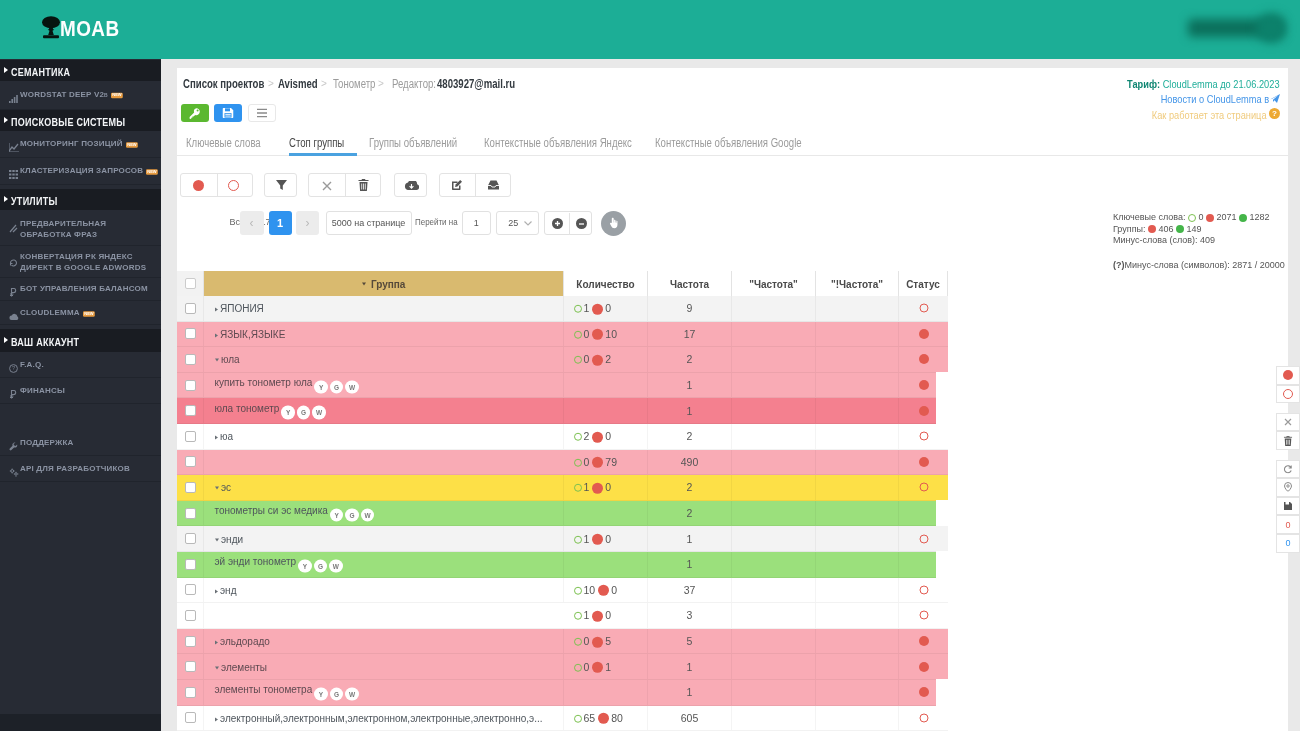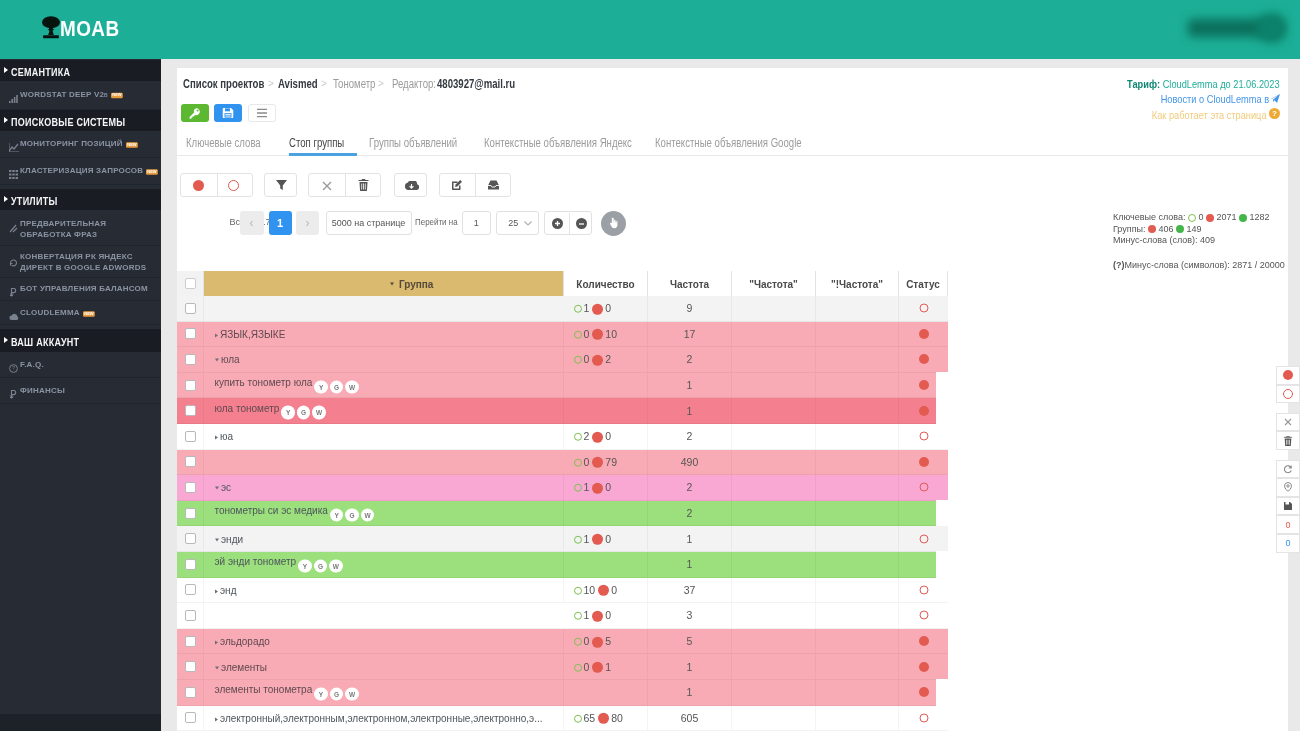--- a/index.html
+++ b/index.html
@@ -161,20 +161,34 @@
           <text x="4.5" y="6.4" font-size="5.5" text-anchor="middle" fill="#79818f" font-family="Liberation Sans">?</text>
         </svg></span>
       <span class="sit">F.A.Q.</span>
     </div>
 <div class="sitem" style="top:378px;height:26px;">
       <span class="sic"><svg width="8" height="9" viewBox="0 0 8 9">
           <path d="M2.5 0.5h2.2a2 2 0 0 1 0 4H2.5zM2.5 0.5v8M1 6h3.5M1 7.5h3" stroke="#79818f" stroke-width="1.1" fill="none"></path>
         </svg></span>
       <span class="sit">ФИНАНСЫ</span>
     </div>
+<div class="sitem" style="top:430px;height:26px;">
+      <span class="sic"><svg width="9" height="9" viewBox="0 0 9 9">
+          <path d="M6.5 0.8a2.3 2.3 0 0 0-3 3L0.8 6.5a1.1 1.1 0 0 0 1.6 1.6L5.1 5.4a2.3 2.3 0 0 0 3-3L6.6 3.9 5 3.3 4.5 1.8z" fill="#79818f"></path>
+        </svg></span>
+      <span class="sit">ПОДДЕРЖКА</span>
+    </div>
+<div class="sitem" style="top:456px;height:26px;">
+      <span class="sic"><svg width="10" height="9" viewBox="0 0 10 9">
+          <circle cx="3.2" cy="3" r="1.4" stroke="#79818f" fill="none"></circle>
+          <circle cx="7" cy="6" r="1.2" stroke="#79818f" fill="none"></circle>
+          <path d="M3.2 0.5v1M3.2 4.5v1M0.8 3h1M4.6 3h1M7 3.8v1M7 7.8v1M4.8 6h1M8.4 6h1" stroke="#79818f" stroke-width="0.9"></path>
+        </svg></span>
+      <span class="sit">API ДЛЯ РАЗРАБОТЧИКОВ</span>
+    </div>
   </div>
 <div id="sfoot"></div>
 <div id="panel"></div>
 
 <span class="bc b" style="left:182.5px;">Список проектов</span>
 <span class="bsep" style="left:268px;">&gt;</span>
 <span class="bc b" style="left:278px;">Avismed</span>
 <span class="bsep" style="left:321px;">&gt;</span>
 <span class="bc" style="left:332.5px;">Тонометр</span>
 <span class="bsep" style="left:378px;">&gt;</span>
@@ -291,21 +305,21 @@
 <div class="stl" style="top:223.5px;">Группы: <span class="sdot8 sred"></span> 406 <span class="sdot8 sgrn"></span> 149</div>
 <div class="stl" style="top:235px;">Минус-слова (слов): 409</div>
 <div class="stl" style="top:260px;"><b>(?)</b>Минус-слова (символов): 2871 / 20000</div>
 
 <div id="tbl">
 <div class="thdr">
 <div class="hcell c0" style="background:#f2f2f2;">
         <span class="cb" style="border-color:#cccccc;"></span>
       </div>
 <div class="hcell c1" style="background:#d9ba6f;">
-        <span class="hlab" style="color:#55493a;margin-left:28px;"><span class="tri-d" style="border-top-color:#55493a; vertical-align:2px;"></span> Группа</span>
+        <span class="hlab" style="color:#55493a;"><span class="tri-d" style="border-top-color:#55493a; vertical-align:2px;"></span> Группа</span>
       </div>
 <div class="hcell c2">
         <span class="hlab">Количество</span>
       </div>
 <div class="hcell c3">
         <span class="hlab">Частота</span>
       </div>
 <div class="hcell c4">
         <span class="hlab">"Частота"</span>
       </div>
@@ -313,20 +327,23 @@
         <span class="hlab">"!Частота"</span>
       </div>
 <div class="hcell c6">
         <span class="hlab">Статус</span>
       </div>
 </div>
 <div class="trow" style="top:25.0px;background:#f3f3f3;">
 <div class="cell c0">
         <span class="cb"></span>
       </div>
+<div class="cell c1">
+        <span class="gtxt" style="color:#4e555c"><span class="tri-r"></span>ЯПОНИЯ</span>
+      </div>
 <div class="cell c2">
         <span class="qty"><span class="oc"></span><span class="qn">1</span><span class="fc"></span><span class="qn">0</span></span>
       </div>
 <div class="cell c3">
         <span class="num">9</span>
       </div>
 <div class="cell c4"></div>
       <div class="cell c5"></div>
 <div class="cell c6">
         <span class="sdot so"></span>
@@ -434,21 +451,21 @@
       </div>
 <div class="cell c3">
         <span class="num">490</span>
       </div>
 <div class="cell c4"></div>
       <div class="cell c5"></div>
 <div class="cell c6">
         <span class="sdot sf"></span>
       </div>
 </div>
-<div class="trow" style="top:204.2px;background:#f9a8d4;">
+<div class="trow" style="top:204.2px;background:#fde047;">
 <div class="cell c0">
         <span class="cb"></span>
       </div>
 <div class="cell c1">
         <span class="gtxt" style="color:#4e555c"><span class="tri-d"></span>эс</span>
       </div>
 <div class="cell c2">
         <span class="qty"><span class="oc"></span><span class="qn">1</span><span class="fc"></span><span class="qn">0</span></span>
       </div>
 <div class="cell c3">

